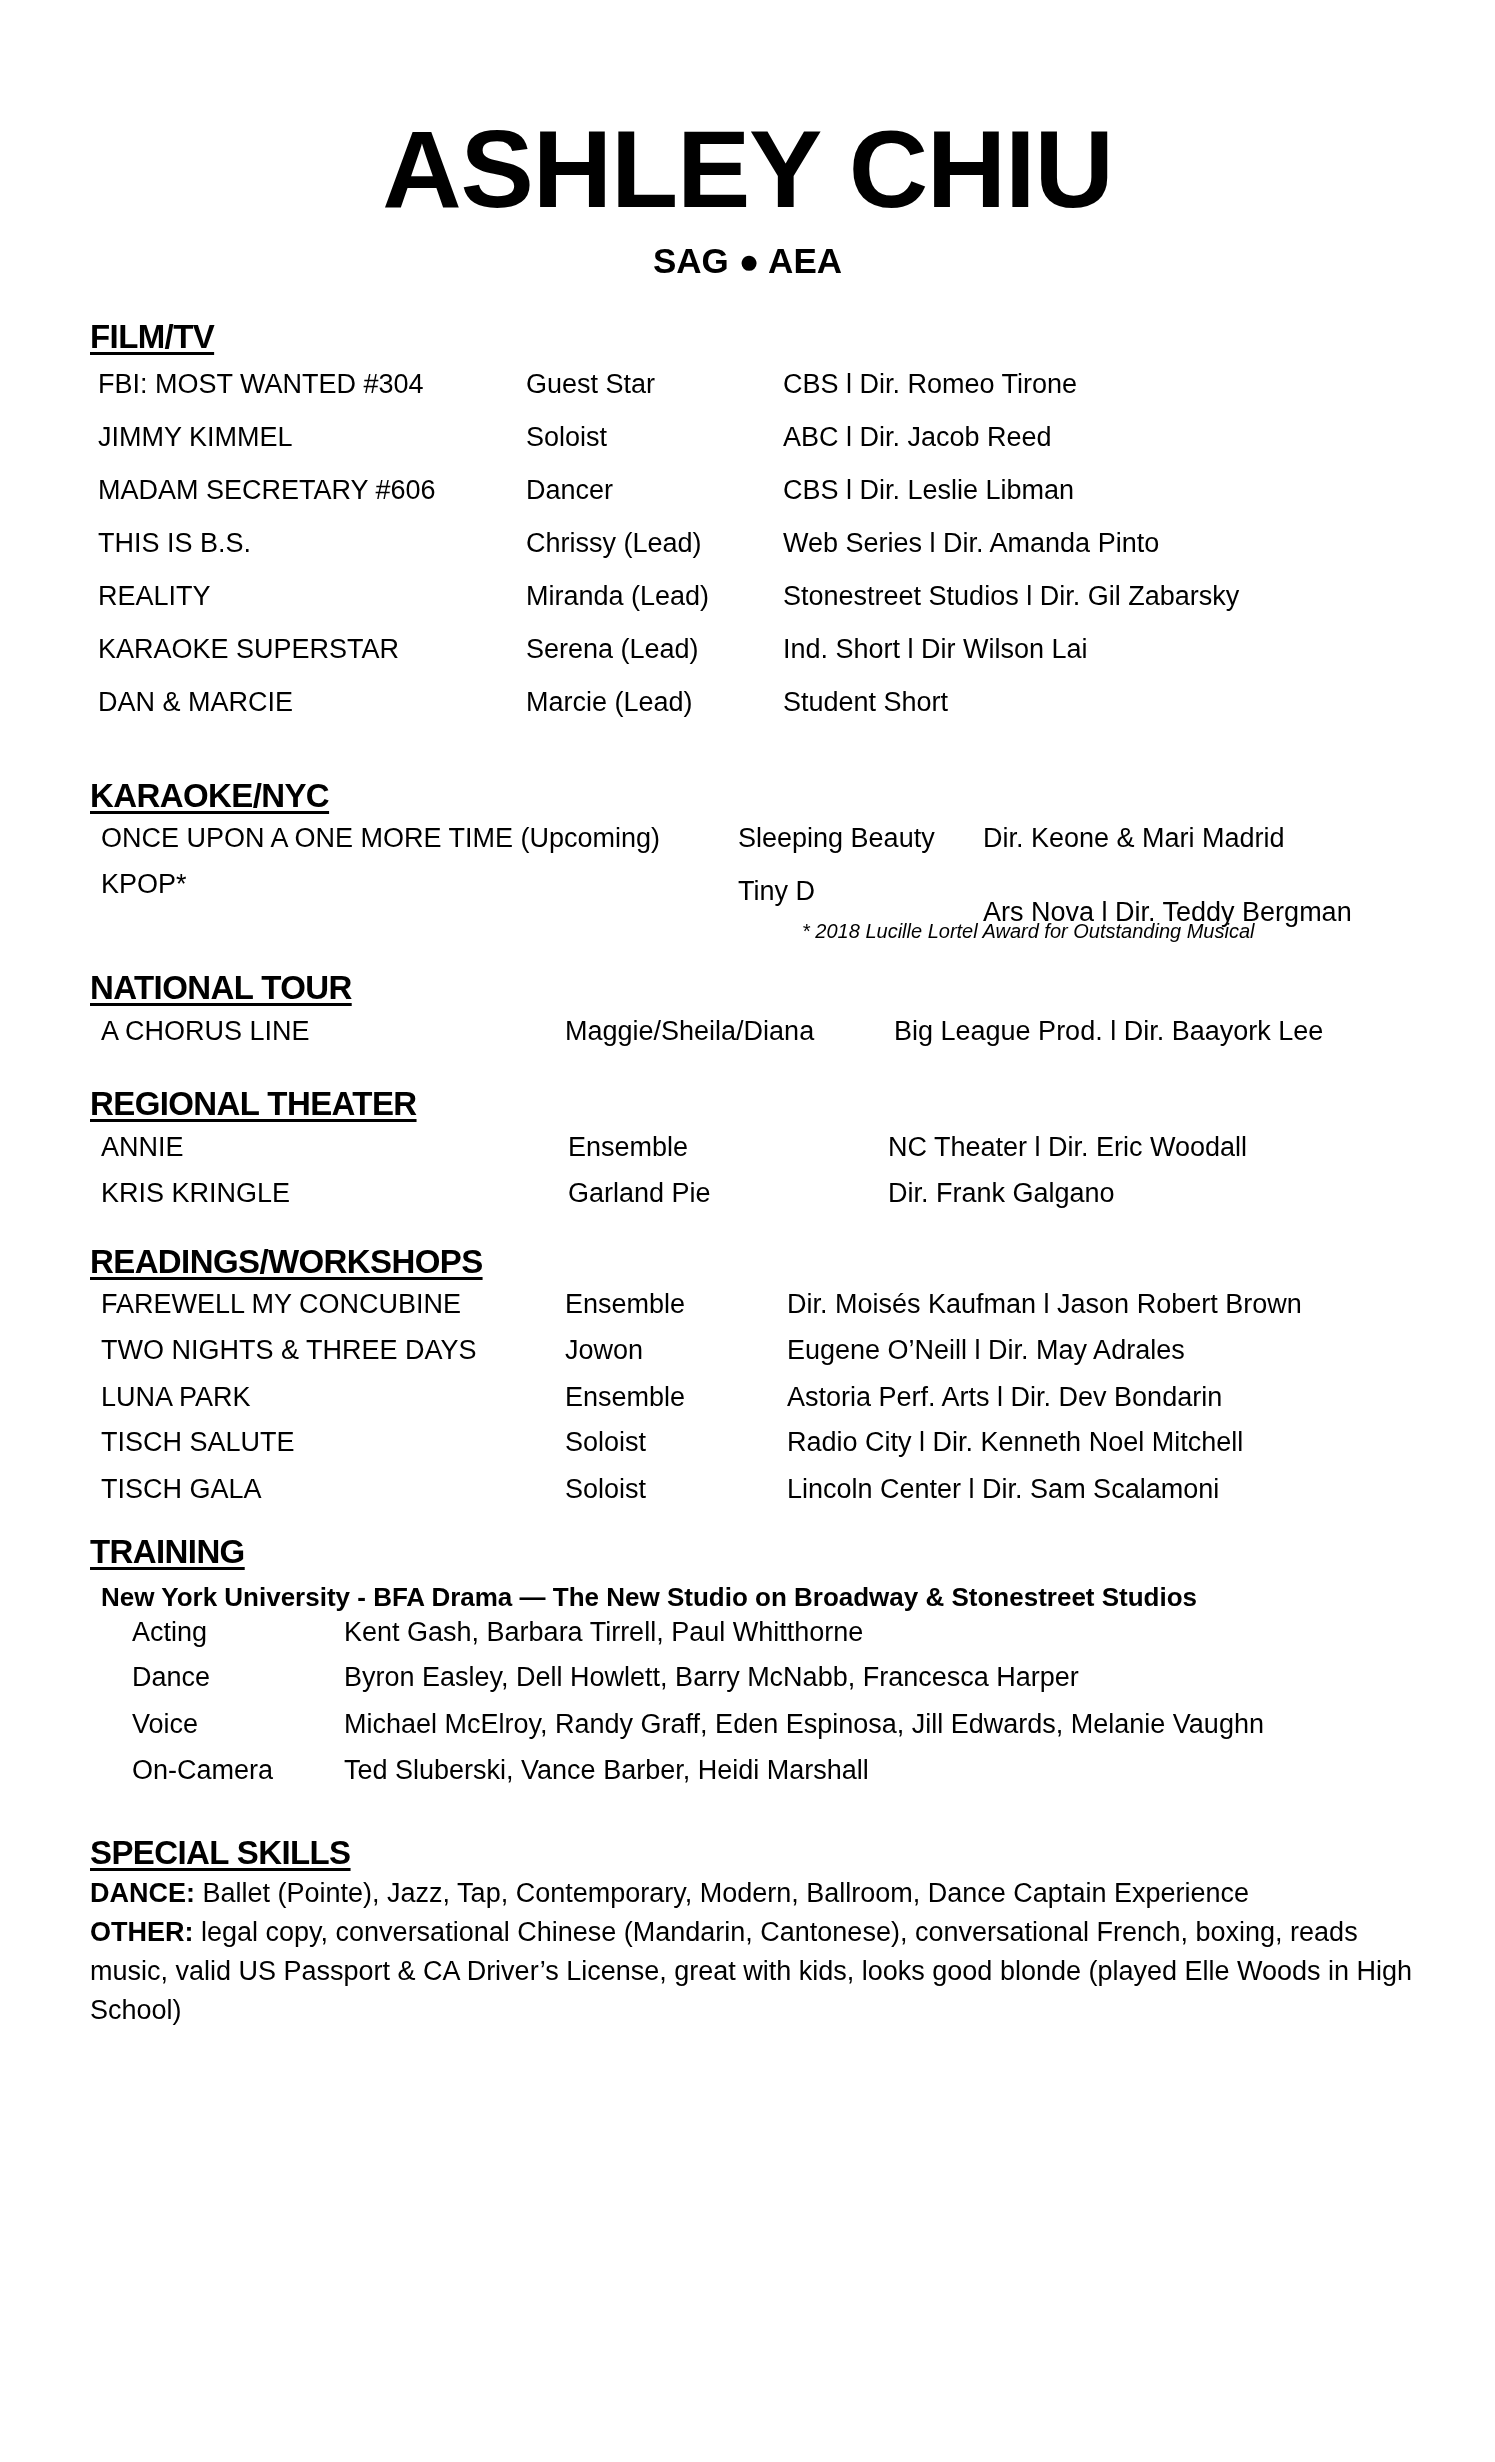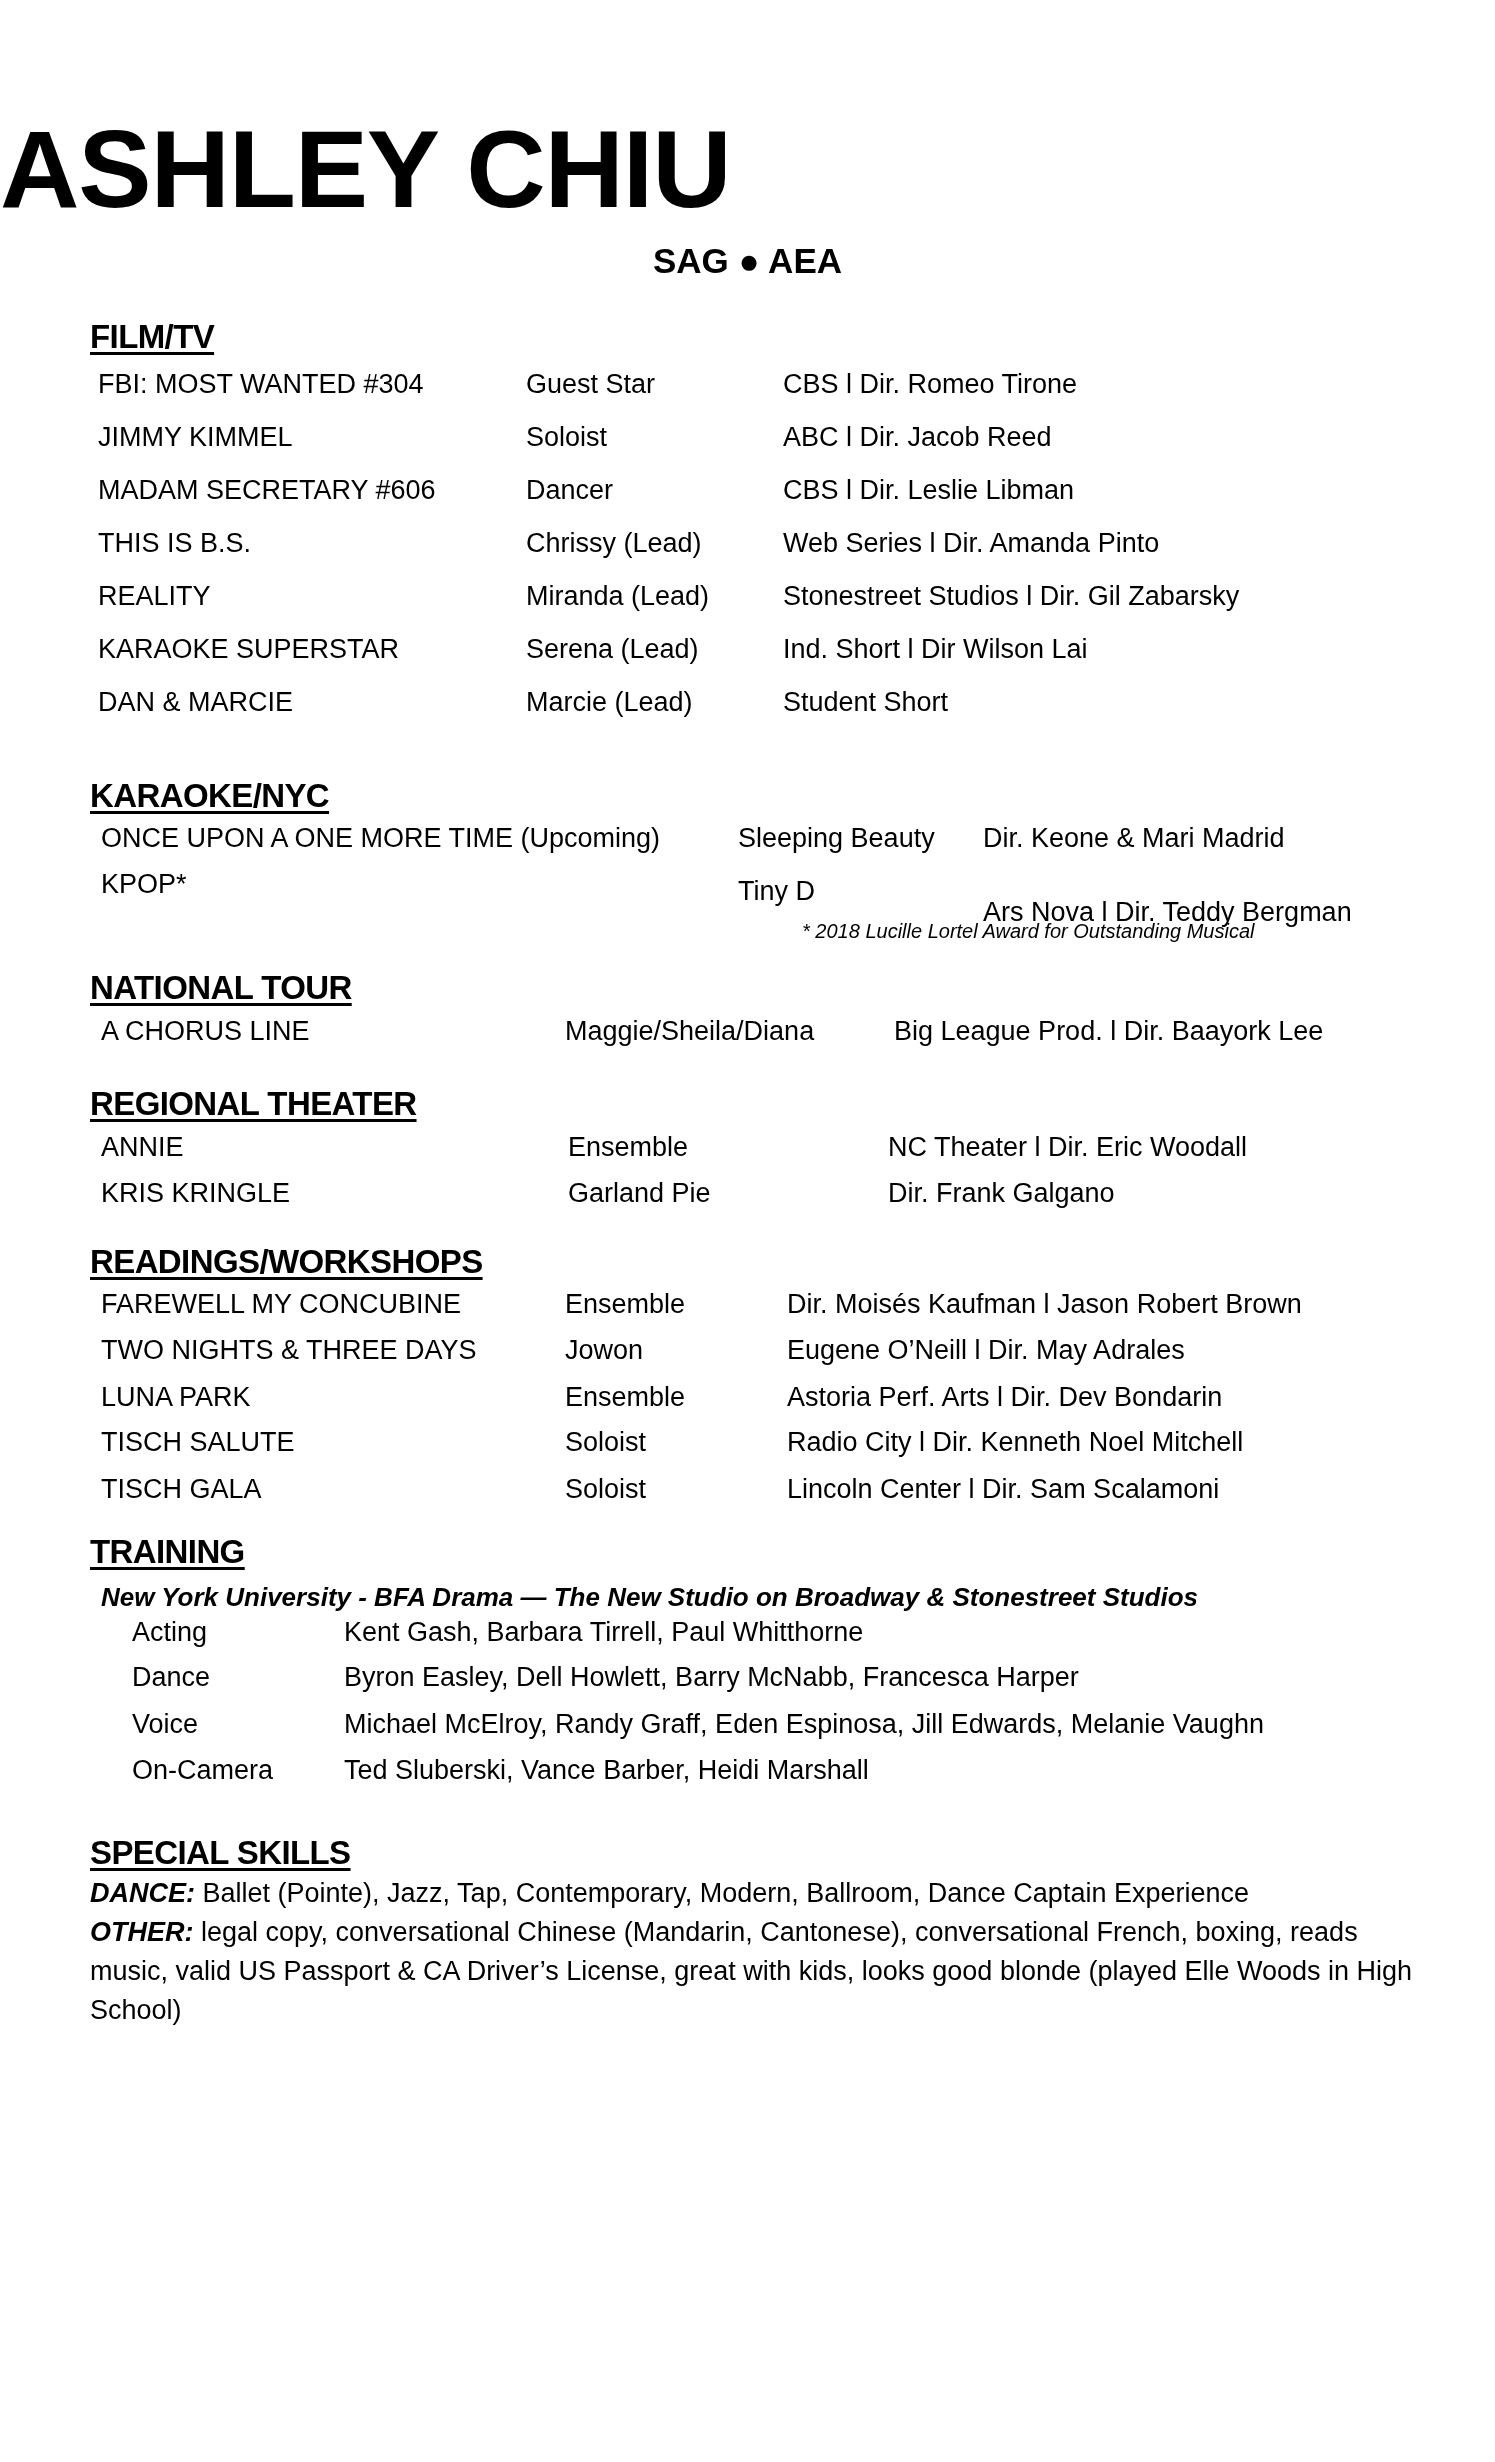--- a/index.html
+++ b/index.html
@@ -1,27 +1,27 @@
 <!DOCTYPE html>
 <html style="font-size:9.4px"><head>
 <meta charset="utf-8">
 <style>
   html, body { margin: 0; padding: 0; background: #ffffff; }
   body { width: 1495px; height: 2462px; position: relative; overflow: hidden;
          font-family: "Liberation Sans", sans-serif; color: #000000; }
   .abs { position: absolute; white-space: nowrap; line-height: 1; }
-  .name { left: 0; width: 1495px; text-align: left; top: 114px;
+  .name { left: 0; width: 1495px; text-align: center; top: 114px;
           font-size: 110px; font-weight: bold; letter-spacing: -1.2px; }
   .unions { left: 0; width: 1495px; text-align: center; top: 243px;
             font-size: 35px; font-weight: bold; }
   .heading { font-size: 33px; font-weight: bold; text-decoration: underline;
              text-decoration-thickness: 2.9px; text-underline-offset: 3.5px; letter-spacing: -0.6px; }
   .cell { font-size: 27px; }
   .foot { font-size: 20px; font-style: italic; }
-  .bold { font-weight: bold; font-style: italic; }
+  .bold { font-weight: bold; }
   .para { font-size: 27px; line-height: 39px; white-space: normal; width: 1343px; }
 </style>
 </head>
 <body>
 
 <div class="abs name">ASHLEY CHIU</div>
 <div class="abs unions">SAG ● AEA</div>
 
 <div class="abs heading" style="left:90px; top:320px;">FILM/TV</div>
 

